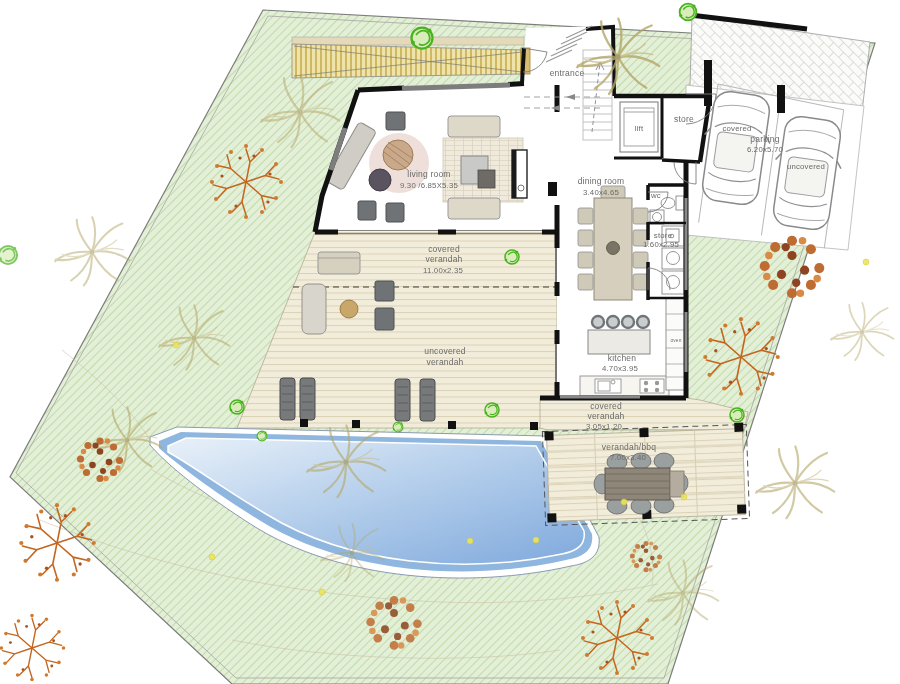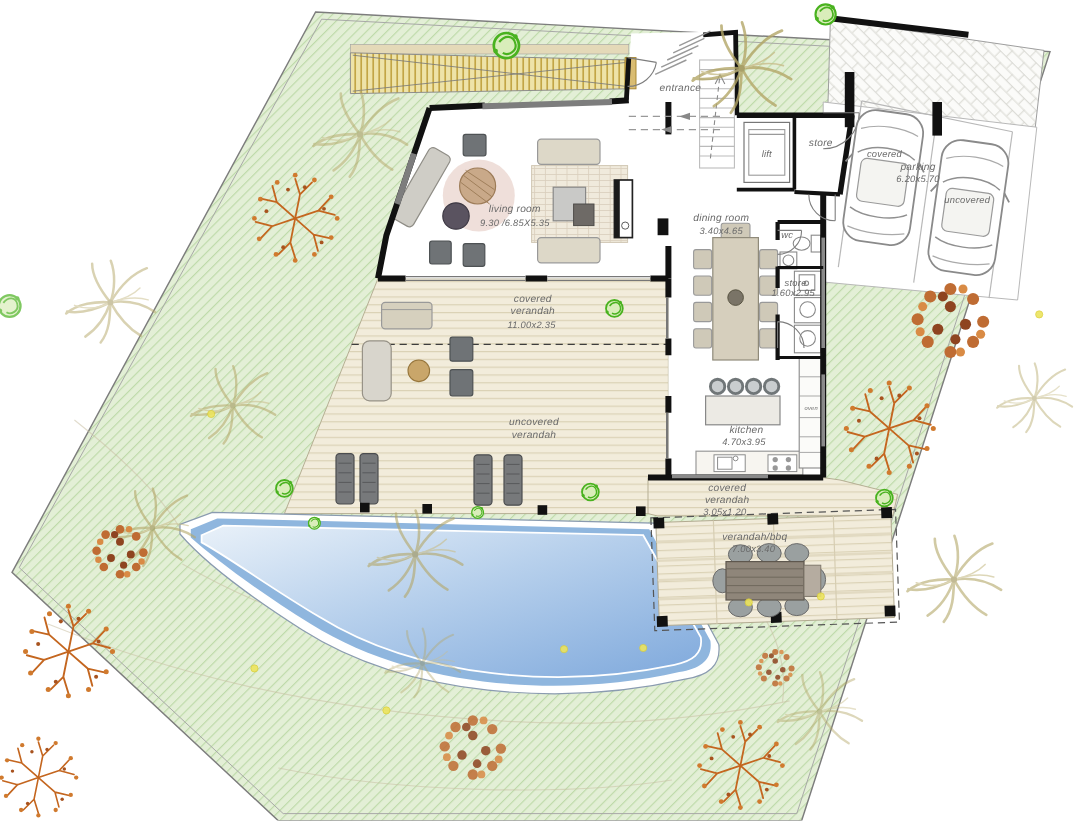--- a/index.html
+++ b/index.html
@@ -1,16 +1,16 @@
 <!DOCTYPE html>
 <html><head>
 <meta charset="utf-8">
 <style>
   html,body{margin:0;padding:0;background:#fff;}
-  .stage{width:900px;height:684px;position:relative;background:#fff;overflow:hidden;font-style:italic;}
+  .stage{width:900px;height:684px;position:relative;background:#fff;overflow:hidden;}
   .lbl{font-family:"Liberation Sans",sans-serif;font-size:8.5px;fill:#6a6a6a;text-anchor:middle;letter-spacing:.2px;}
   .lbl-sm{font-size:7.8px;}
   .lbl-xs{font-size:4.8px;}
 </style>
 </head>
 <body>
 
 <div class="stage">
 <svg width="900" height="684" viewBox="0 0 900 684" xmlns="http://www.w3.org/2000/svg">
 <defs>

